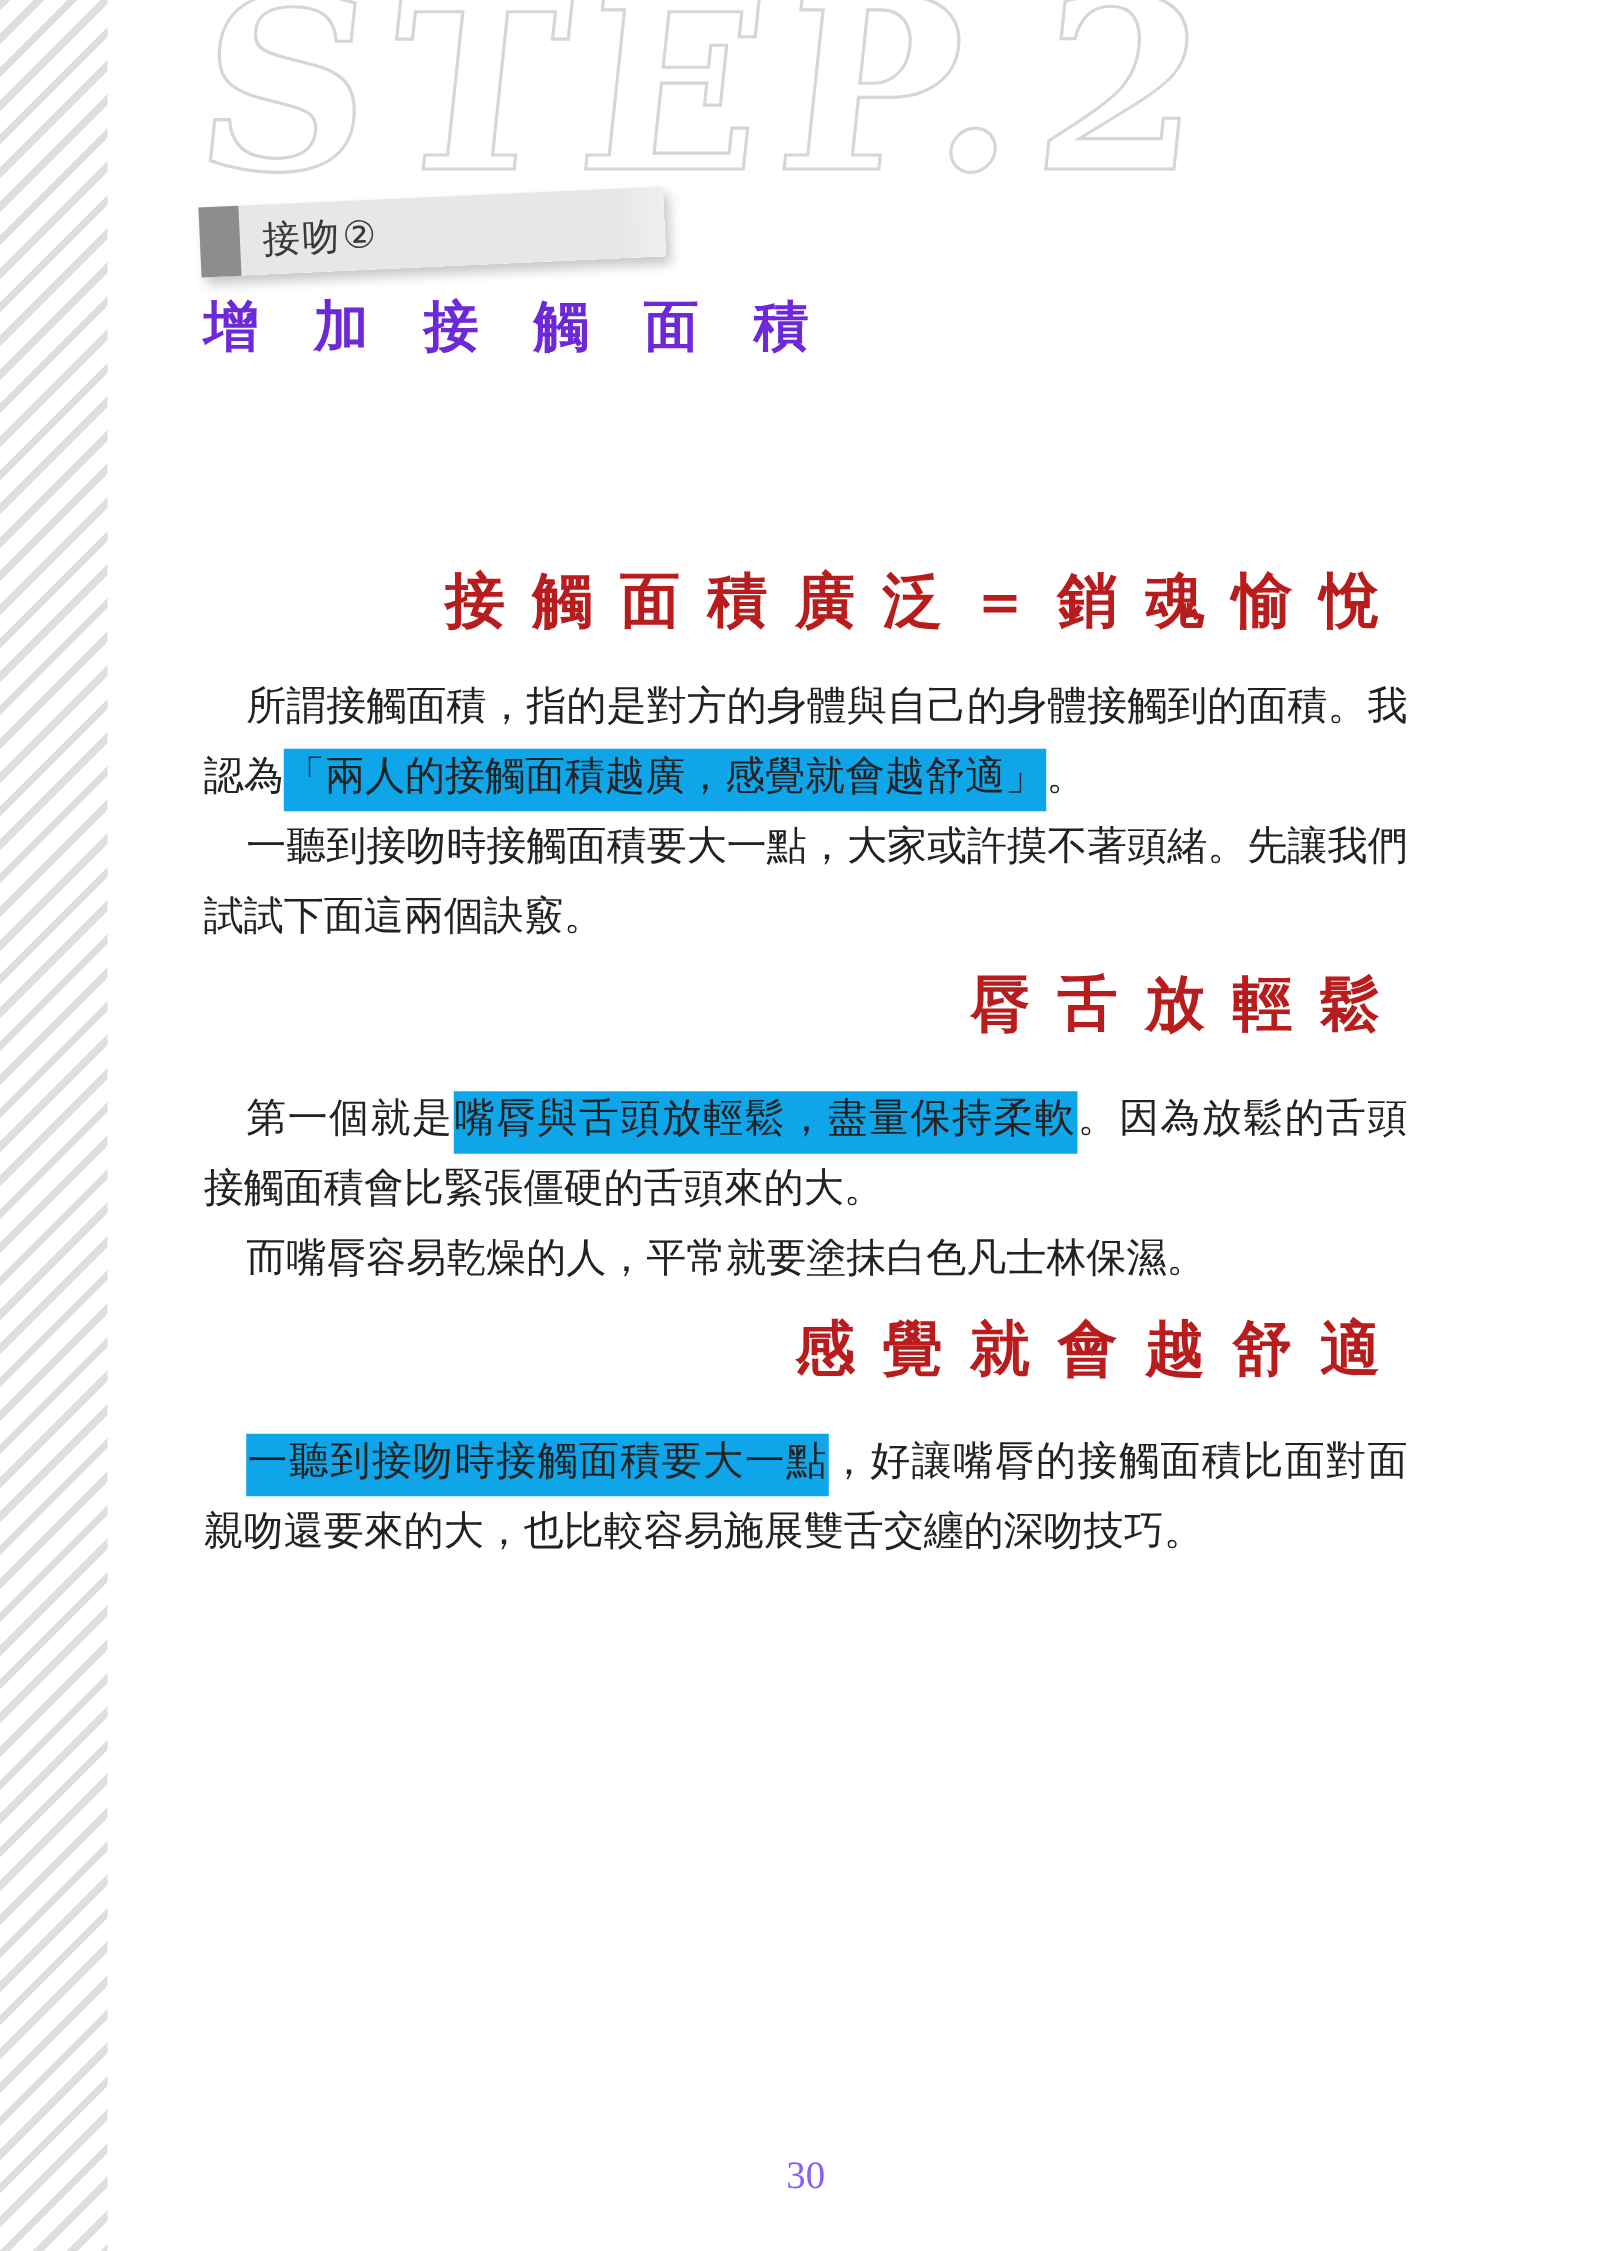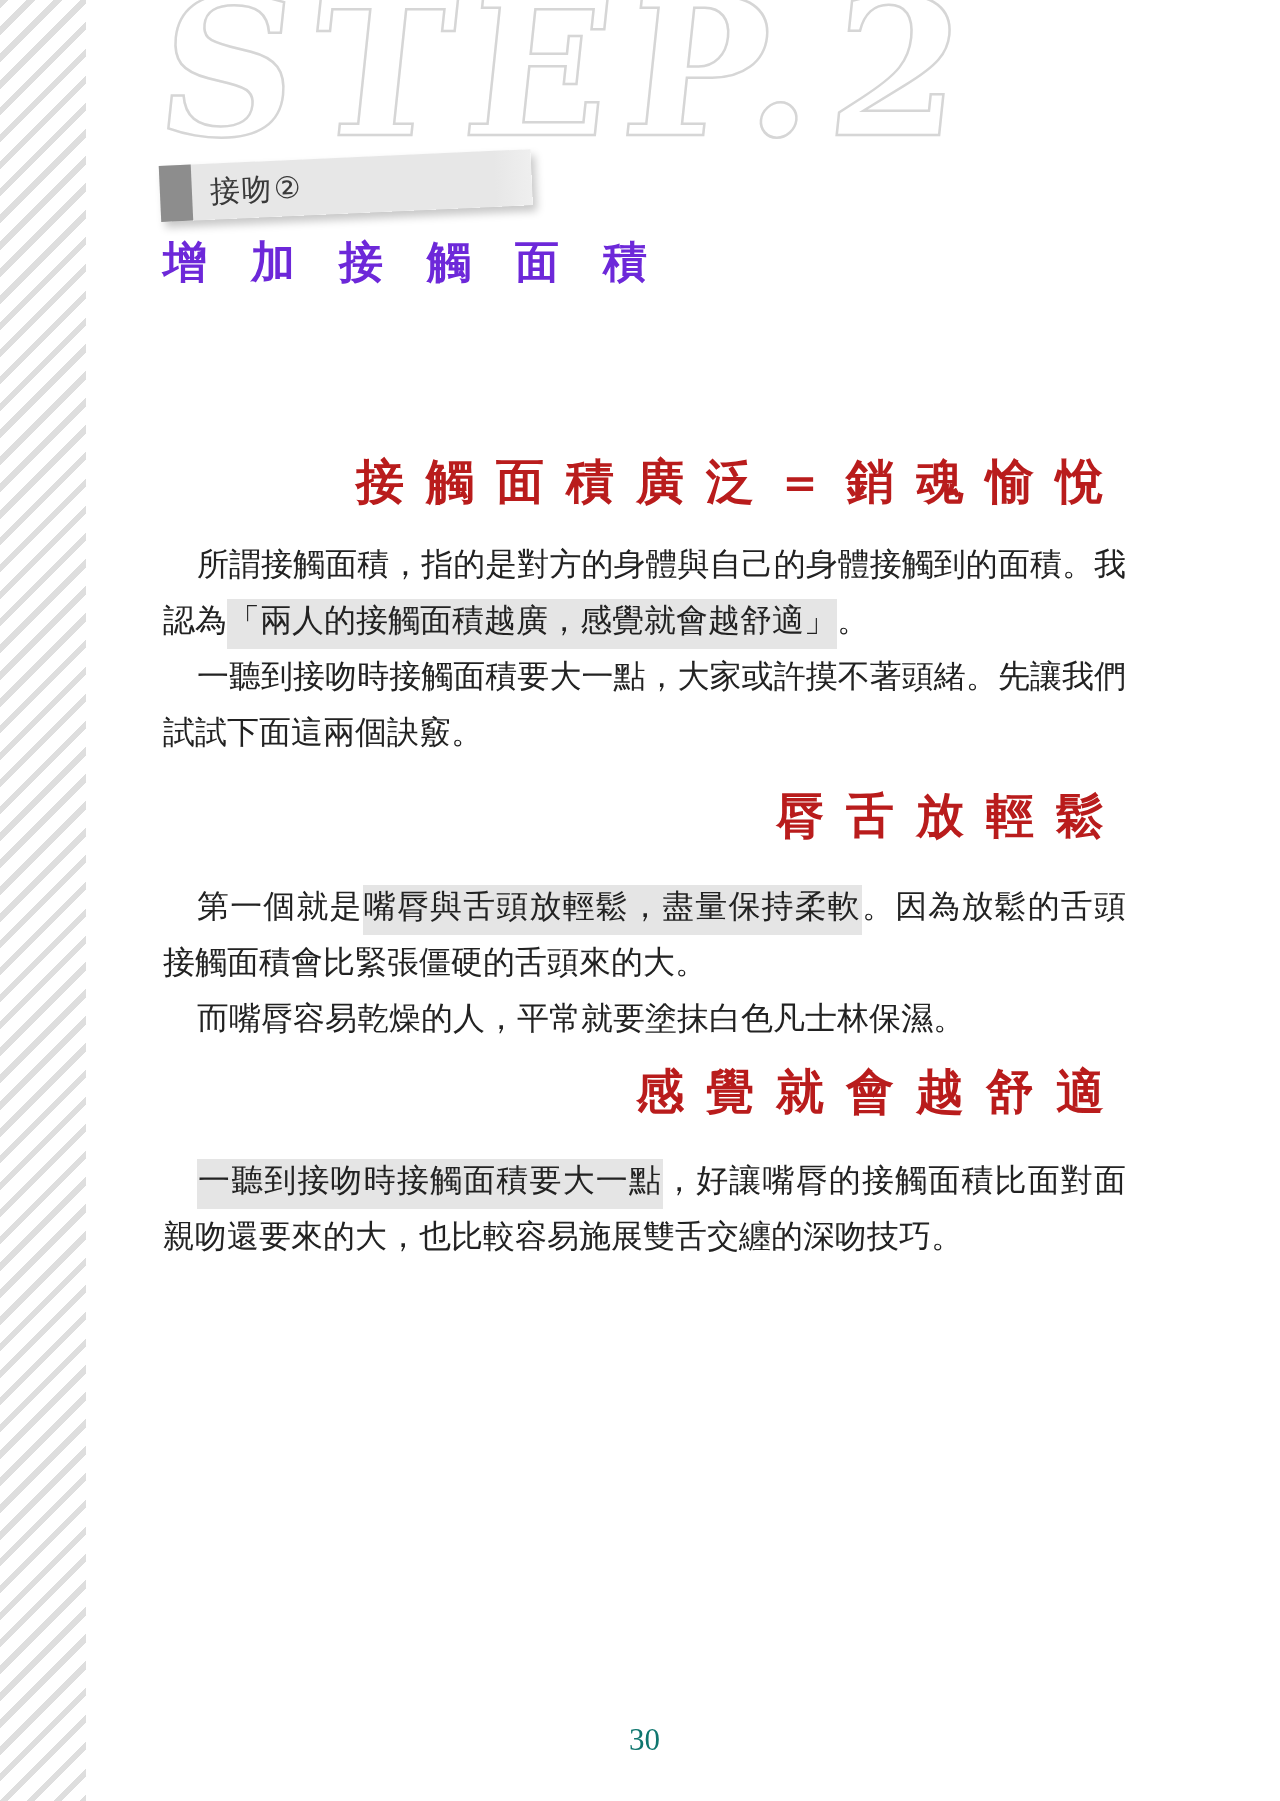--- a/index.html
+++ b/index.html
@@ -45,31 +45,31 @@
     letter-spacing:44px; color:#6d28d9; white-space:nowrap;
   }
   
   .content { position:absolute; left:163px; top:452px; width:963px; }
   .sec {
     margin:0; font-family:"Liberation Sans","DejaVu Sans",sans-serif;
     font-weight:700; font-size:48px; line-height:48px;
     letter-spacing:22px; color:#b91c1c; white-space:nowrap;text-align:right;
   }
   .sec.first  { margin:6px 0 30px 0; }
-  .sec.second { margin:32px 0 38px 0; }
+  .sec.second { margin:20px 0 38px 0; }
   .sec.third  { margin:22px 0 36px 0; }
   .body-p {
     margin:0; font-size:32px; line-height:56px; color:#222222;
     text-align:justify; text-indent:34px;
   }
   .seg { }
-  .seg.hl { background:#e5e5e5; padding:3px 1px 11px 1px; }
+  .seg.hl { background:#0ea5e9; padding:3px 1px 11px 1px; }
   .page-number {
     position:absolute; left:163px; top:1722px; width:963px;
-    text-align:center; font-size:31px; color:#0f766e;
+    text-align:center; font-size:31px; color:#8b5cf6;
   }
 </style>
 </head>
 <body>
 
 <div class="page">
 
   <div class="stripes"></div>
 
   <div class="watermark">STEP.2</div>

